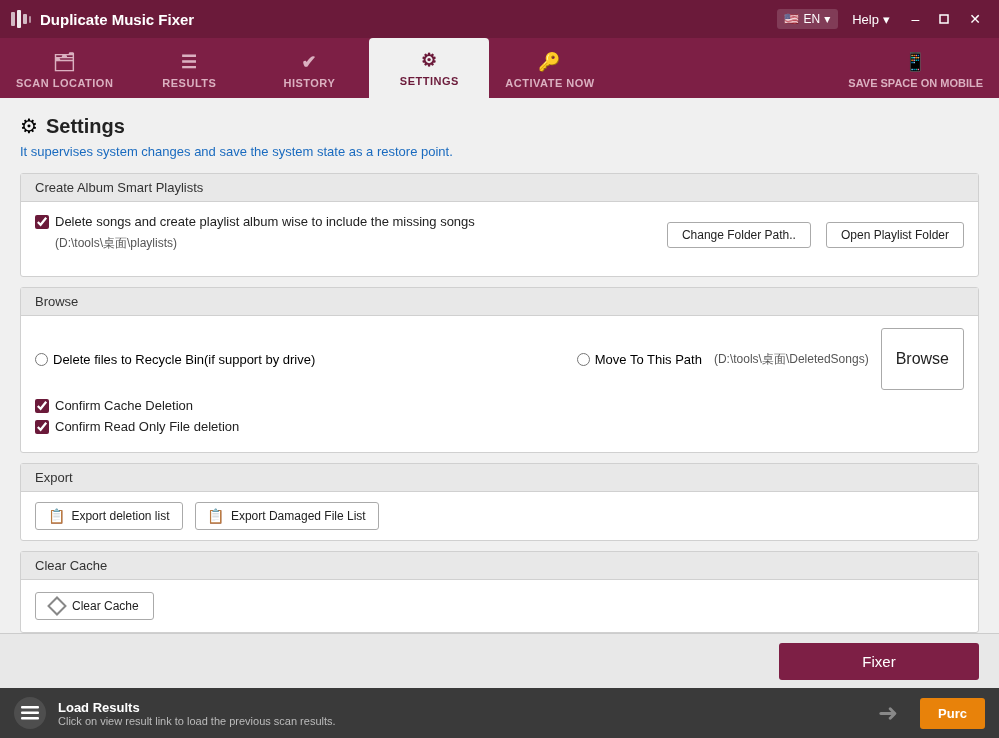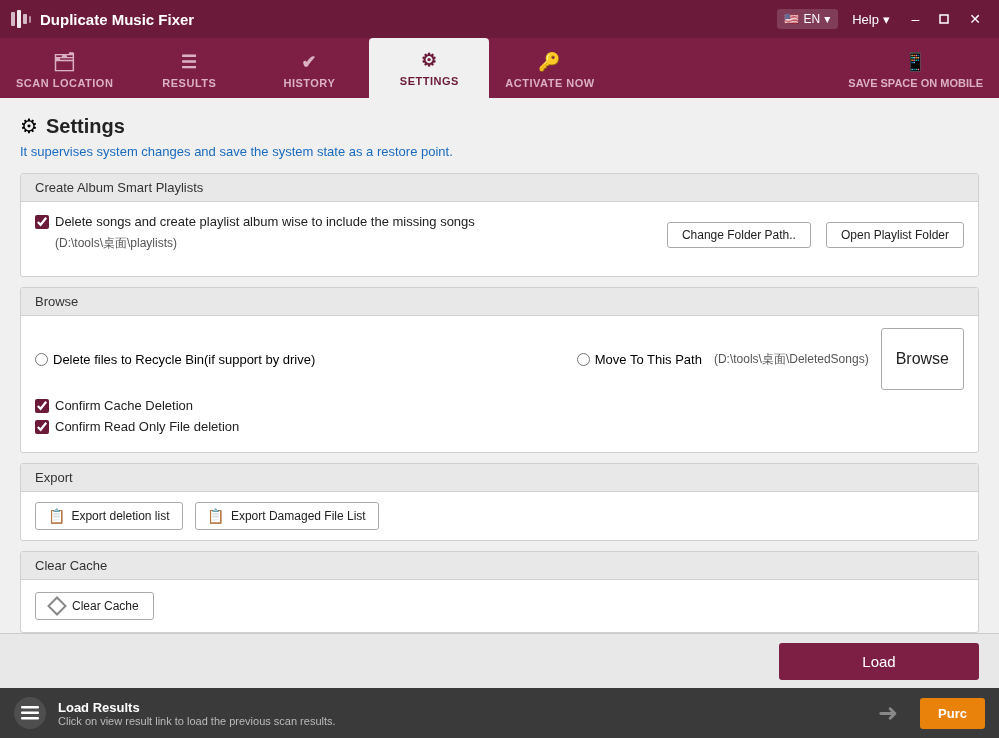--- a/index.html
+++ b/index.html
@@ -505,21 +505,21 @@
       <button class="clear-cache-btn">
         <span class="diamond-icon"></span>
         <span>Clear Cache</span>
       </button>
     </div>
   </div>
 
 </div>
 
 <div class="apply-footer">
-  <button class="apply-btn">Load</button>
+  <button class="apply-btn">Fixer</button>
 </div>
 
 <div class="bottom-bar">
   <div class="bottom-bar-icon">
     <svg width="18" height="14">
       <rect y="0" width="18" height="2.5" rx="1" fill="white"></rect>
       <rect y="5.5" width="18" height="2.5" rx="1" fill="white"></rect>
       <rect y="11" width="18" height="2.5" rx="1" fill="white"></rect>
     </svg>
   </div>

